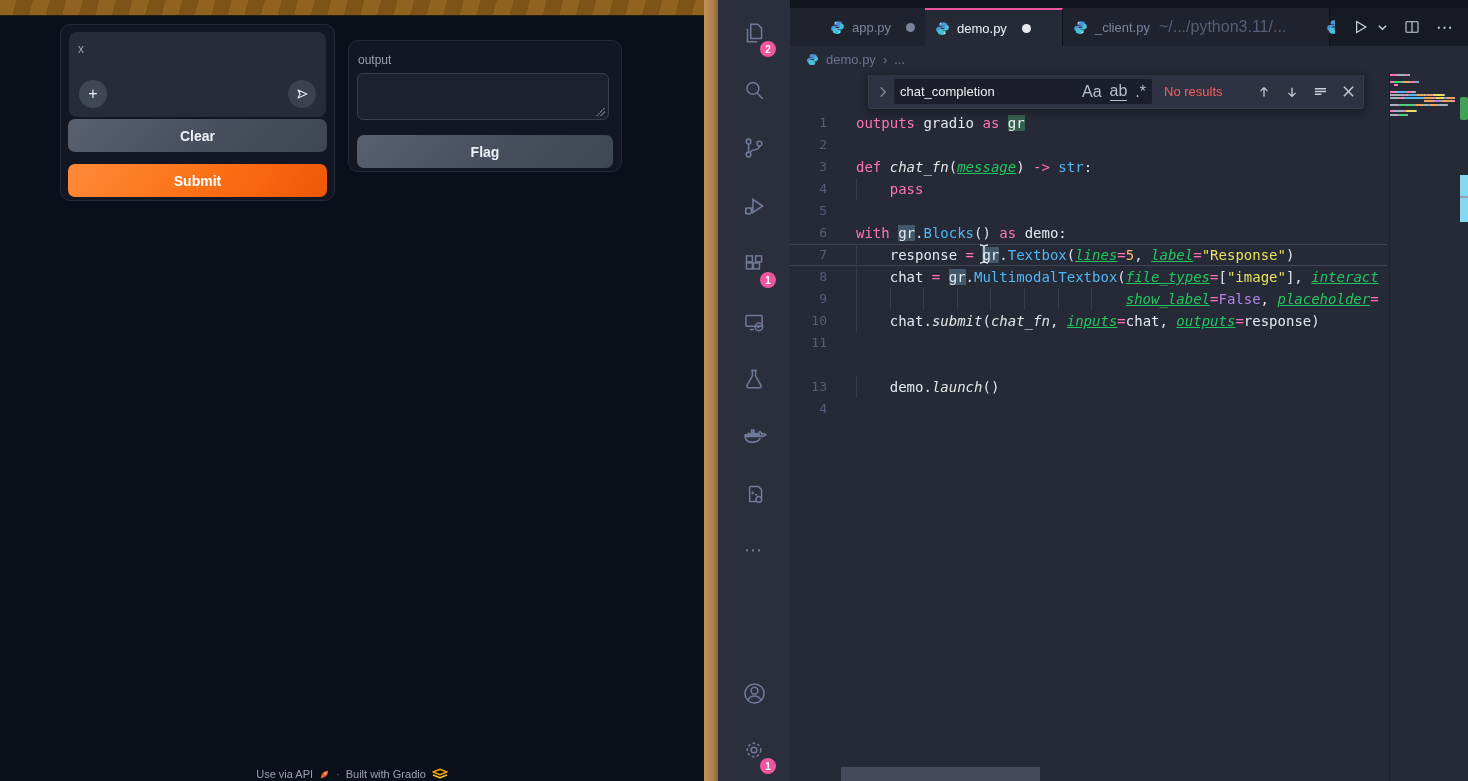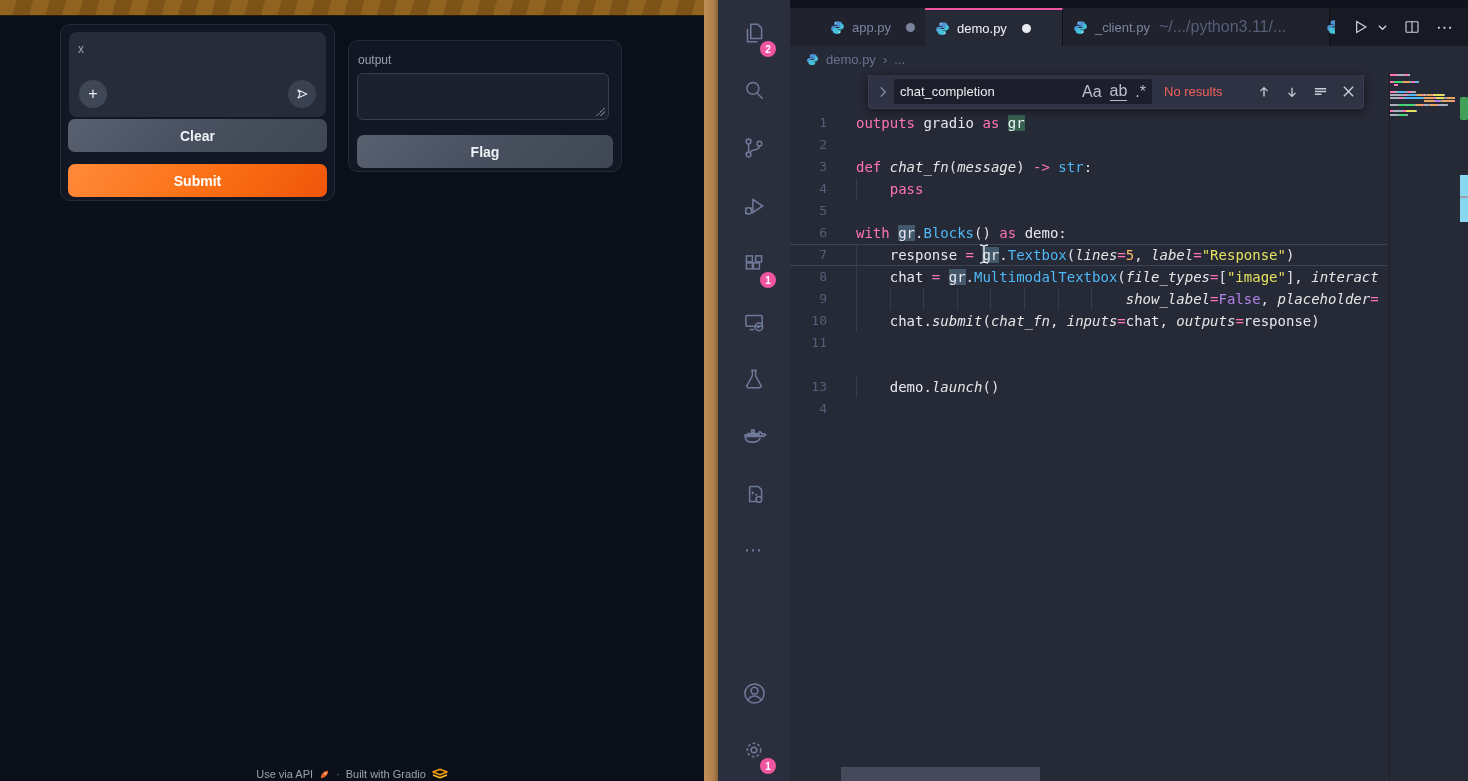--- a/index.html
+++ b/index.html
@@ -82,21 +82,21 @@
   .find-nav{margin-left:14px;color:#c8cdd8;font-size:15px;cursor:pointer;display:flex;align-items:center;}
   .find-nav svg{stroke:#c8cdd8;fill:none;stroke-width:1.5;}
   
   #editor{position:absolute;left:72px;top:73px;right:81px;bottom:0;background:#262936;overflow:hidden;}
   .code-row{position:absolute;left:0;right:0;height:22px;font-family:"DejaVu Sans Mono","Liberation Mono",monospace;font-size:14px;line-height:22px;}
   .code-row.active{box-shadow:inset 0 1px 0 #3d4254, inset 0 -1px 0 #3d4254;}
   .ln{position:absolute;left:0;width:37px;text-align:right;color:#565e78;font-size:13px;}
   .ct{position:absolute;left:66px;top:0;white-space:pre;}
   .guide{position:absolute;top:0;width:1px;height:22px;background:#373c4d;}
   .kw{color:#ff75b5;} .pl{color:#e6e8ee;} .fn{color:#e5e5e5;font-style:italic;} .cl{color:#4fb8f6;}
-  .pa{color:#e5e5e5;font-style:italic;} .st{color:#e6e25f;} .nu{color:#ffb86c;}
+  .pa{color:#22c55e;font-style:italic;text-decoration:underline;} .st{color:#e6e25f;} .nu{color:#ffb86c;}
   .bo{color:#b084eb;} .pu{color:#dfe3ec;}
   .hlw{color:#e6e8ee;background:#44586b;} .sel{color:#eef2f6;background:#36604e;}
   #mini-divider{position:absolute;right:78px;top:73px;bottom:0;width:1px;background:#1e2029;}
   
   #minimap{position:absolute;right:8px;top:74px;width:70px;height:60px;overflow:hidden;}
   .mm-row{position:absolute;left:0;height:2px;display:flex;}
   .mm-tok{height:2px;display:inline-block;}
   #overview-ruler{position:absolute;right:0;top:0;width:8px;height:781px;}
   #ruler-green{position:absolute;right:0;top:97px;width:8px;height:23px;background:#43a157;border-radius:2px;}
   #ruler-cyan{position:absolute;right:0;top:175px;width:8px;height:47px;background:#86d7ef;}

